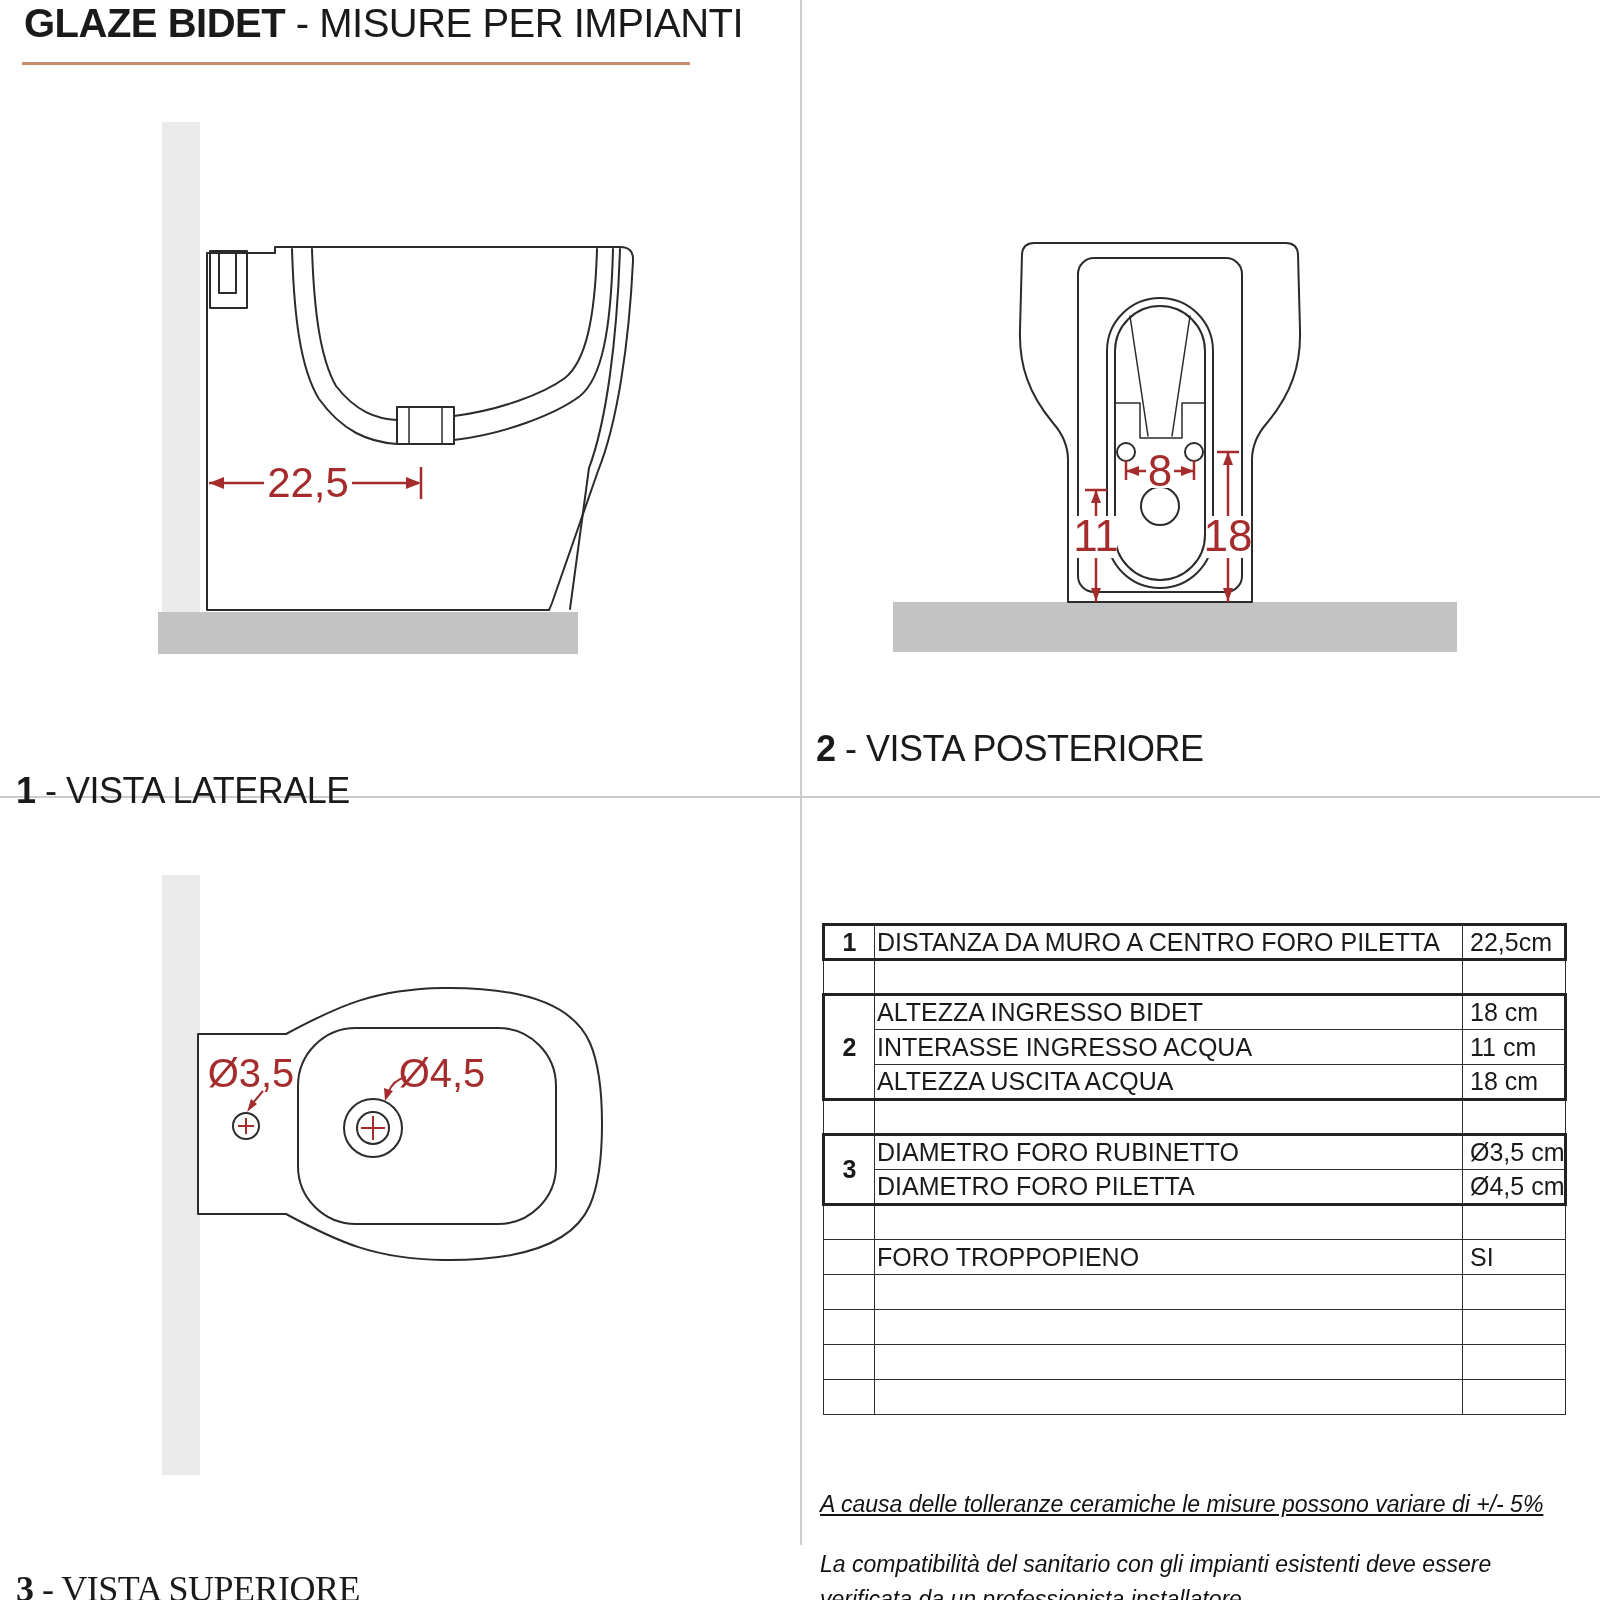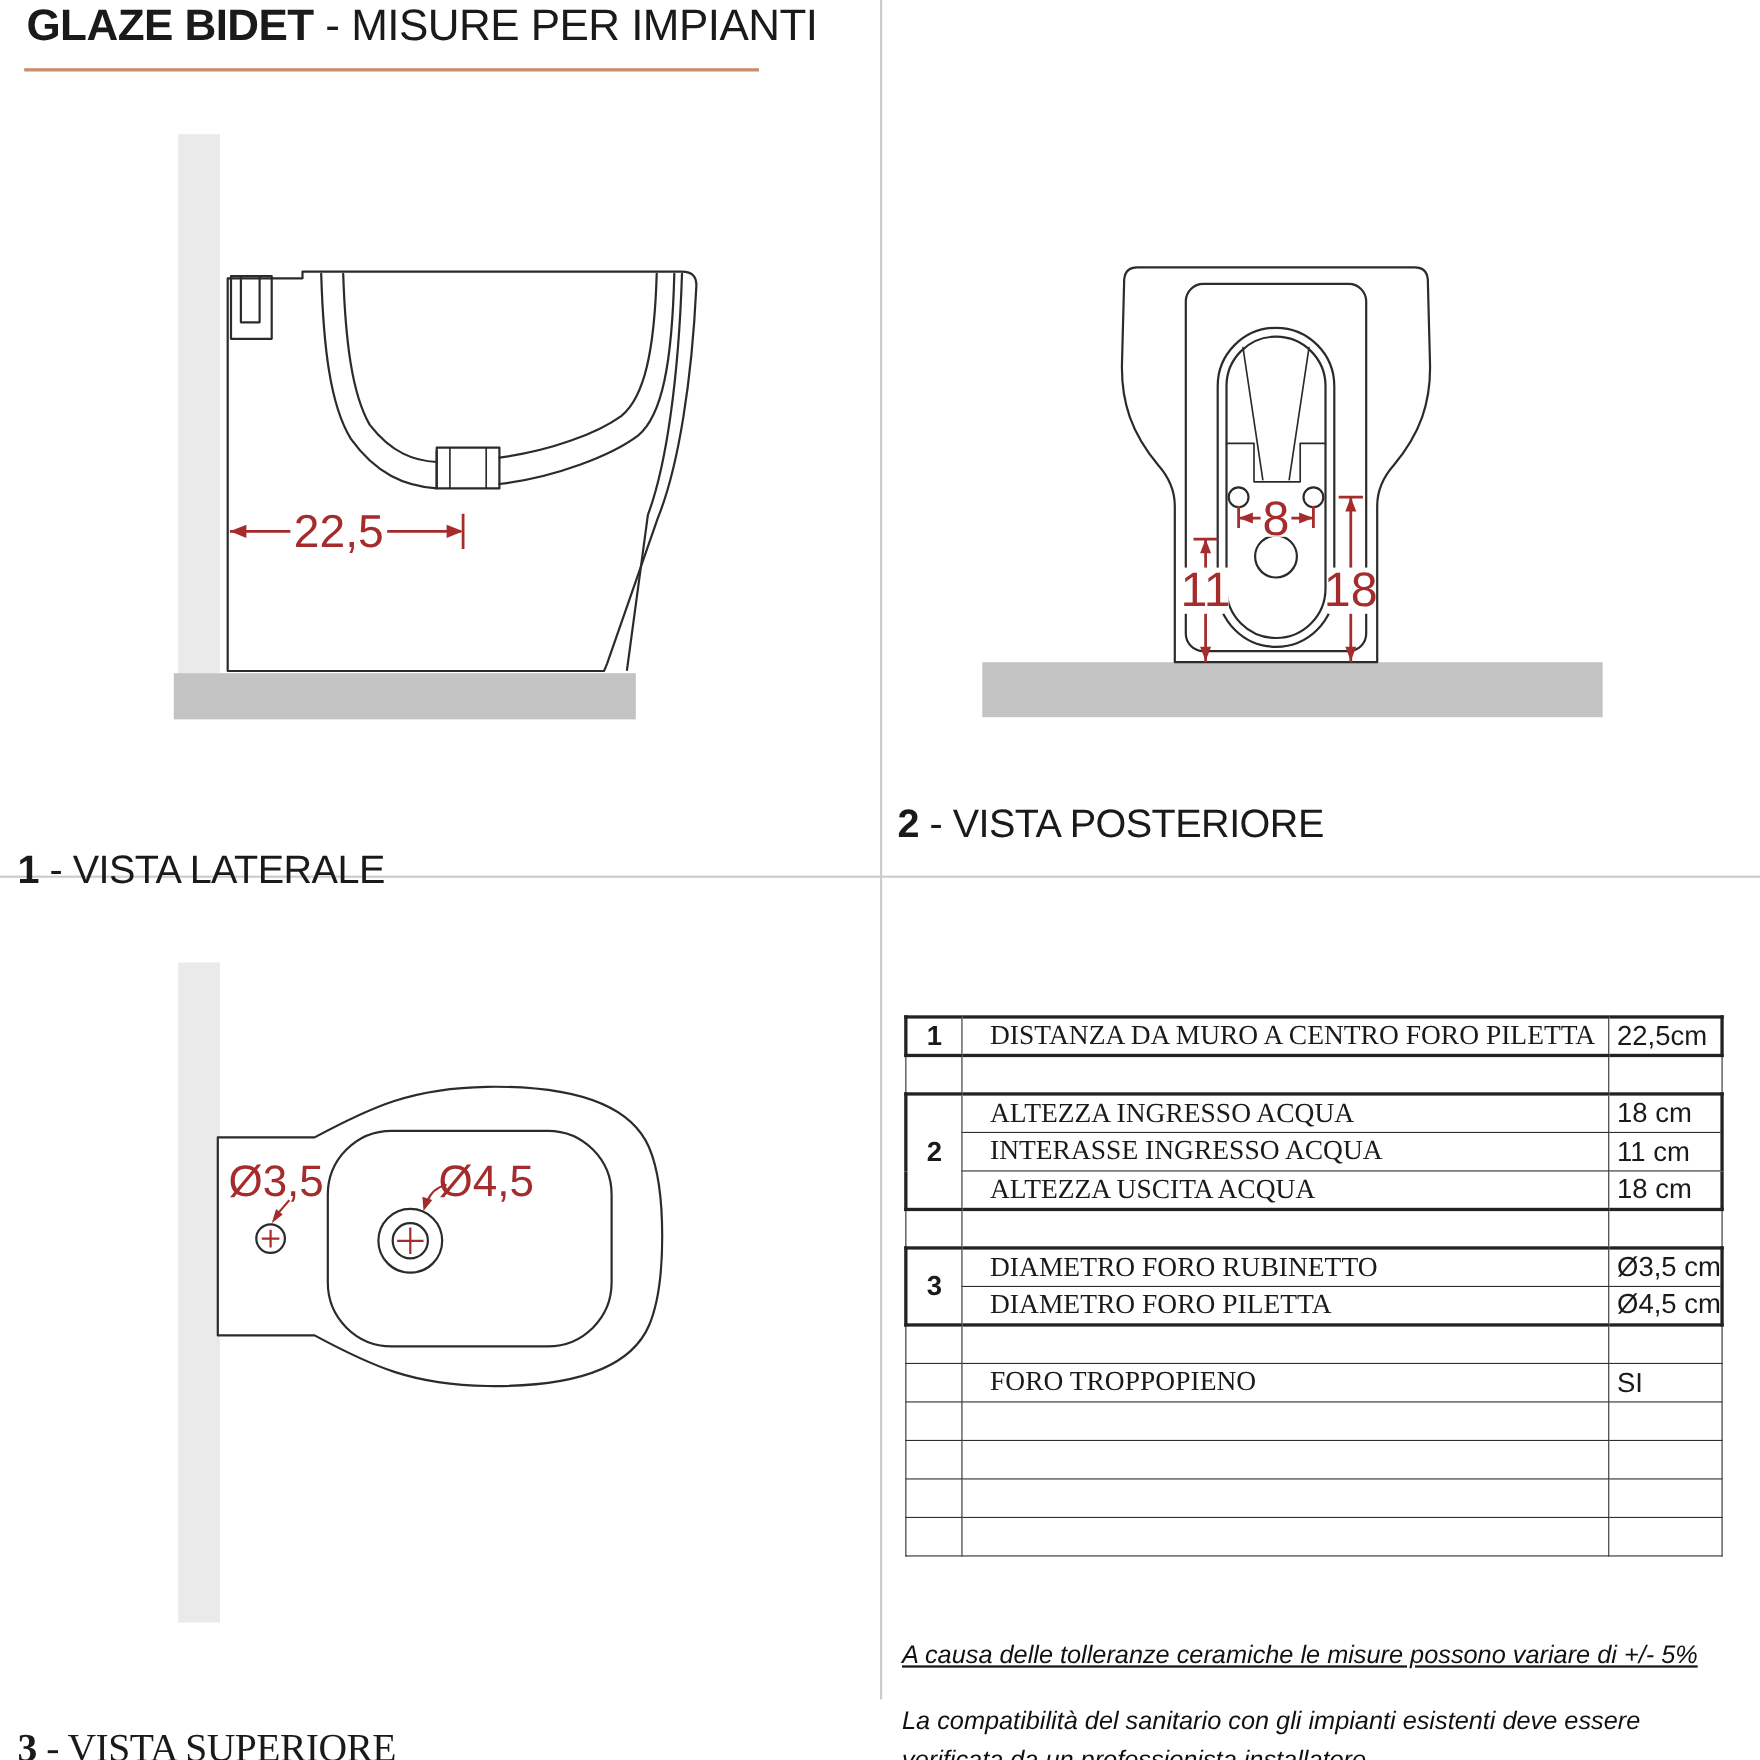--- a/index.html
+++ b/index.html
@@ -19,21 +19,21 @@
   #label-top{left:16px;top:1540px;font-family:Liberation Serif, serif;}
 
   .drawing{position:absolute;}
   #svg-side{left:120px;top:100px;}
   #svg-rear{left:880px;top:180px;}
   #svg-top{left:120px;top:860px;}
 
   .spec-table{position:absolute;left:822px;top:923px;border-collapse:collapse;table-layout:fixed;}
   .spec-table td{border:1.5px solid #2e2e2e;height:35px;font-size:25px;padding:0;overflow:hidden;white-space:nowrap;box-sizing:border-box;}
   .spec-table td.num{width:51px;text-align:center;font-weight:700;}
-  .spec-table td.lbl{width:588px;padding-left:25px;font-family:Liberation Serif, serif;}
+  .spec-table td.lbl{width:588px;padding-left:2px;}
   .spec-table td.val{width:102px;padding-left:7px;}
   .spec-table tr.band-solo td{border-top:3px solid #222;border-bottom:3px solid #222;}
   .spec-table tr.band-start td{border-top:3px solid #222;}
   .spec-table tr.band-end td{border-bottom:3px solid #222;}
   .spec-table tr.band-solo td:last-child,
   .spec-table tr.band-start td:last-child,
   .spec-table tr.band-mid td:last-child,
   .spec-table tr.band-end td:last-child{border-right:3px solid #222;}
   .spec-table td.heavy-num{border-left:3px solid #222;border-top:3px solid #222;border-bottom:3px solid #222;}
   .spec-table tr.band-solo td:first-child{border-left:3px solid #222;}
@@ -142,21 +142,21 @@
           <td class="lbl">DISTANZA DA MURO A CENTRO FORO PILETTA</td>
           <td class="val">22,5cm</td>
         </tr>
         <tr>
           <td class="num"></td>
           <td class="lbl"></td>
           <td class="val"></td>
         </tr>
         <tr class="band-start">
           <td class="num heavy-num" rowspan="3">2</td>
-          <td class="lbl">ALTEZZA INGRESSO ACQUA</td>
+          <td class="lbl">ALTEZZA INGRESSO BIDET</td>
           <td class="val">18 cm</td>
         </tr>
         <tr class="band-mid">
           <td class="lbl">INTERASSE INGRESSO ACQUA</td>
           <td class="val">11 cm</td>
         </tr>
         <tr class="band-end">
           <td class="lbl">ALTEZZA USCITA ACQUA</td>
           <td class="val">18 cm</td>
         </tr>

